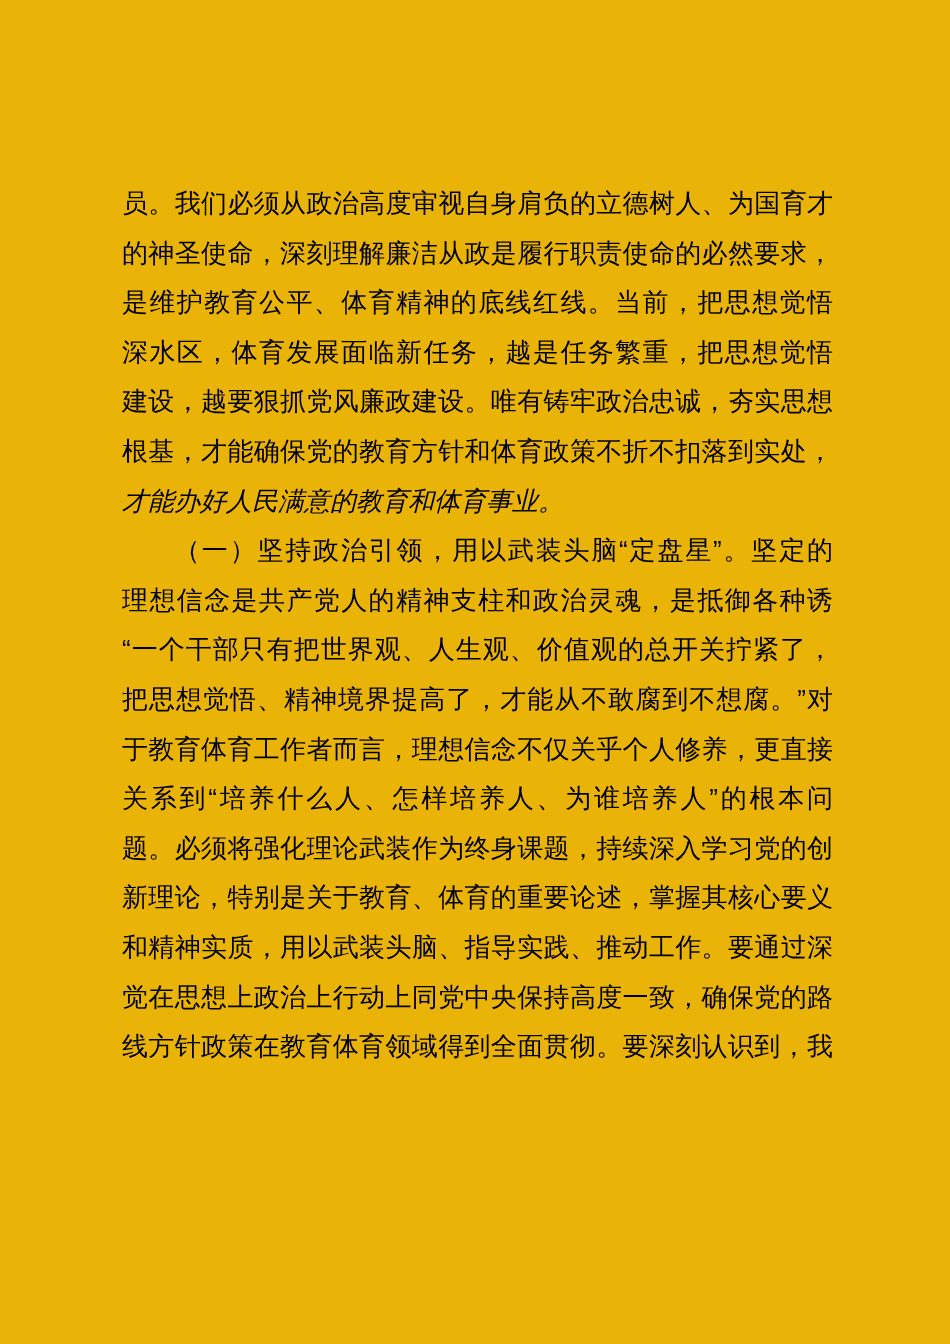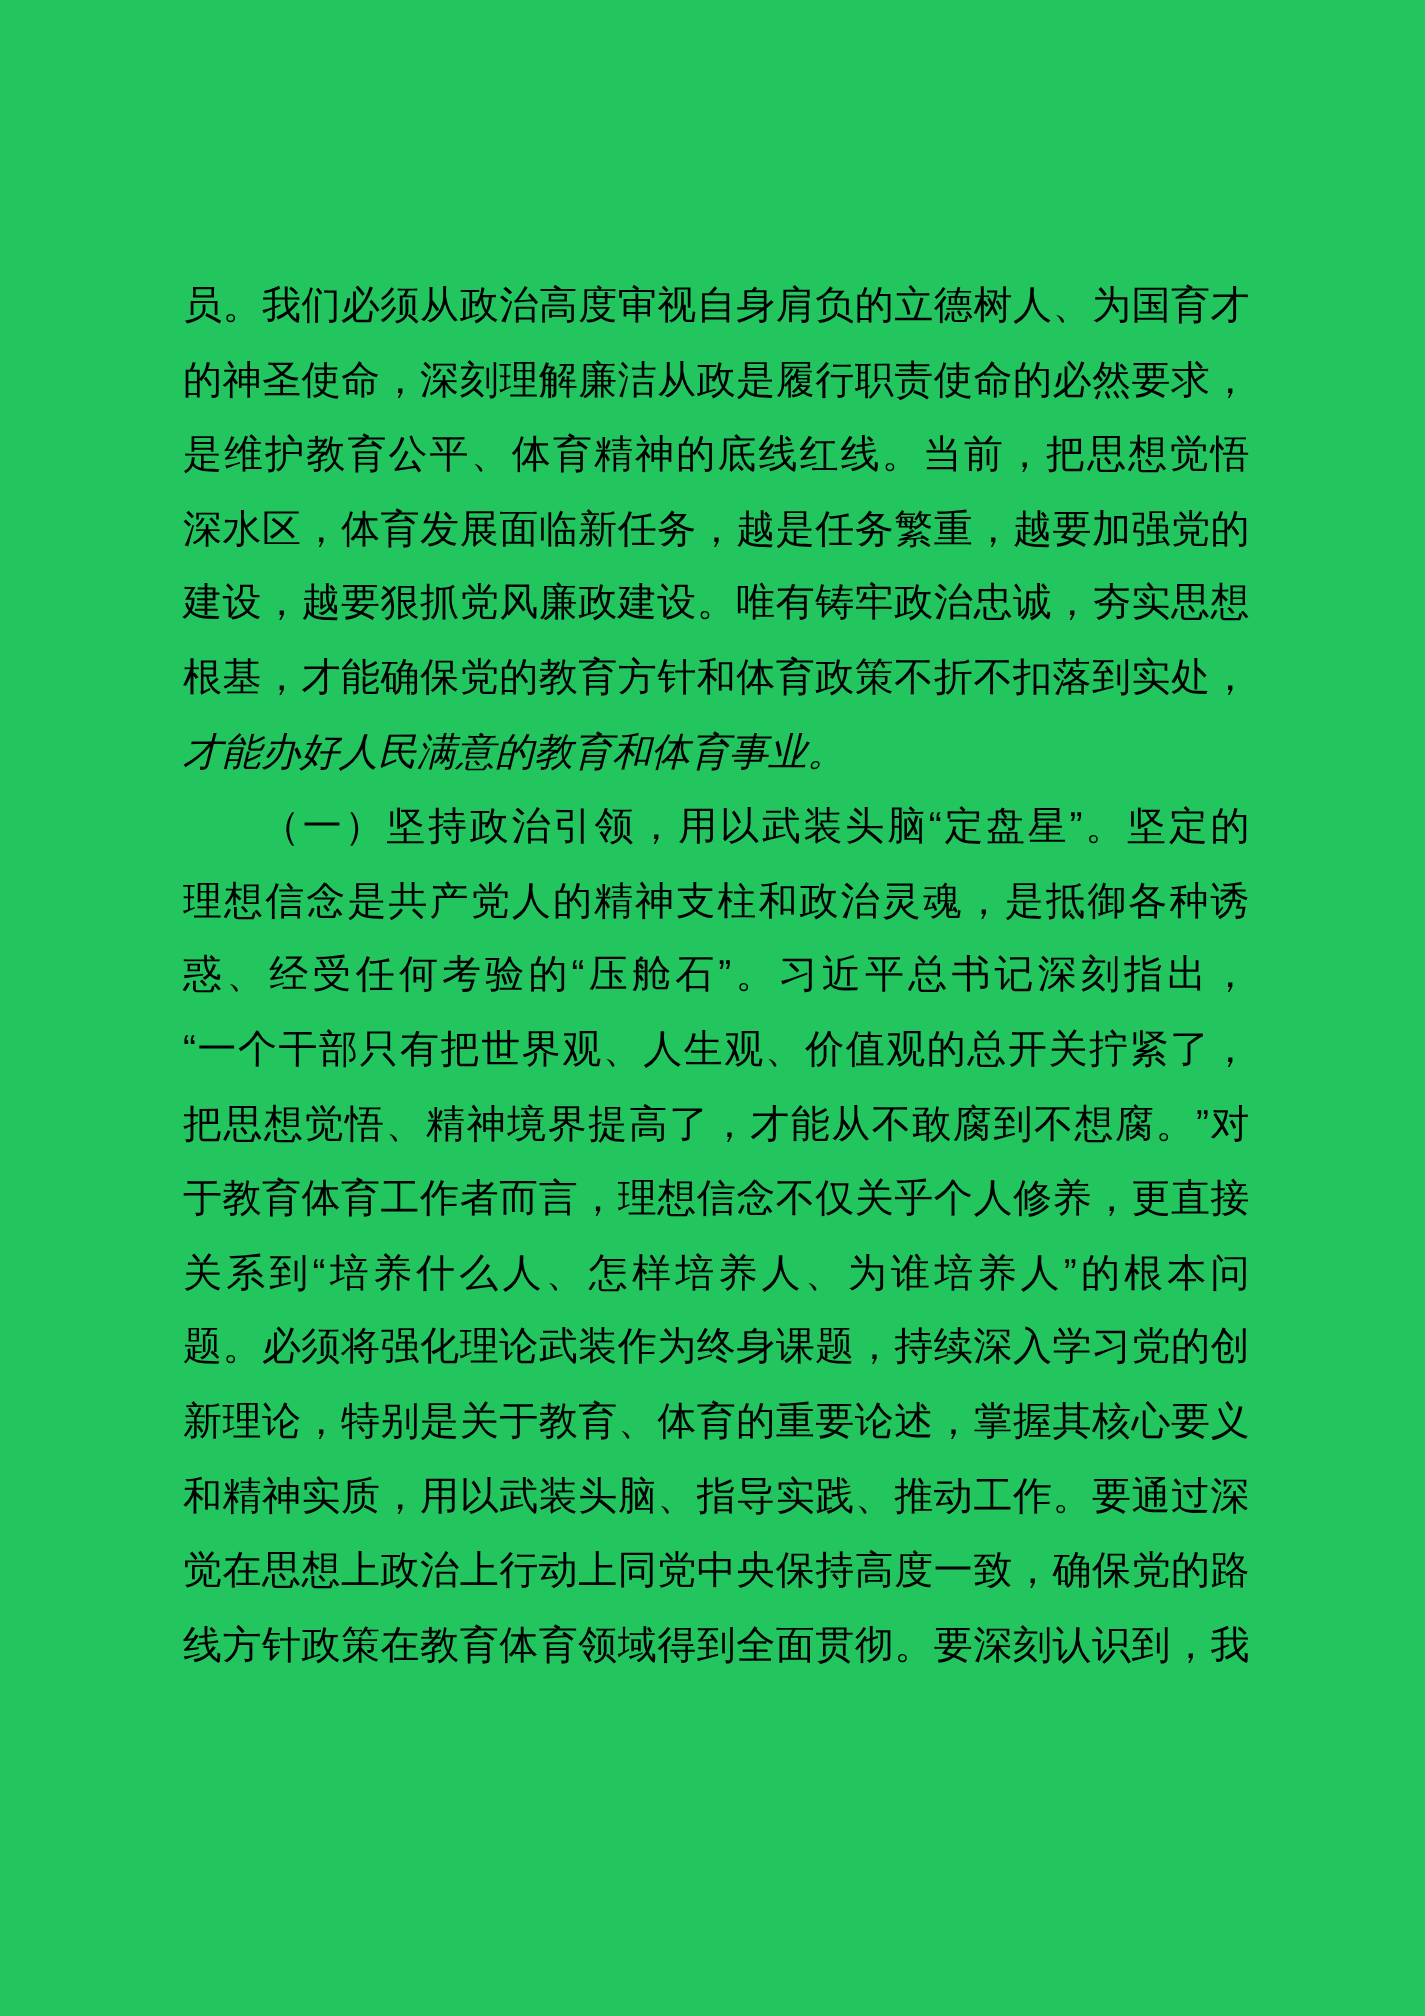--- a/index.html
+++ b/index.html
@@ -13,21 +13,21 @@
     position: relative;
     overflow: hidden;
     font-family: "Liberation Sans", sans-serif;
   }
   .page {
     position: absolute;
     left: 0;
     top: 0;
     width: 950px;
     height: 1344px;
-    background: #22c55e;
+    background: #eab308;
   }
   .text-block {
     position: absolute;
     left: 122px;
     top: 179px;
     width: 711px;
     font-size: 26px;
     line-height: 49.6px;
     color: #000000;
     letter-spacing: 0;
@@ -50,27 +50,26 @@
   }
 </style>
 </head>
 <body>
 
 <div class="page">
   <div class="text-block">
     <div class="line">员。我们必须从政治高度审视自身肩负的立德树人、为国育才</div>
     <div class="line">的神圣使命，深刻理解廉洁从政是履行职责使命的必然要求，</div>
     <div class="line">是维护教育公平、体育精神的底线红线。当前，把思想觉悟</div>
-    <div class="line">深水区，体育发展面临新任务，越是任务繁重，越要加强党的</div>
+    <div class="line">深水区，体育发展面临新任务，越是任务繁重，把思想觉悟</div>
     <div class="line">建设，越要狠抓党风廉政建设。唯有铸牢政治忠诚，夯实思想</div>
     <div class="line">根基，才能确保党的教育方针和体育政策不折不扣落到实处，</div>
     <div class="line para-end">才能办好人民满意的教育和体育事业。</div>
     <div class="line para-indent">（一）坚持政治引领，用以武装头脑“定盘星”。坚定的</div>
     <div class="line">理想信念是共产党人的精神支柱和政治灵魂，是抵御各种诱</div>
-    <div class="line">惑、经受任何考验的“压舱石”。习近平总书记深刻指出，</div>
     <div class="line">“一个干部只有把世界观、人生观、价值观的总开关拧紧了，</div>
     <div class="line">把思想觉悟、精神境界提高了，才能从不敢腐到不想腐。”对</div>
     <div class="line">于教育体育工作者而言，理想信念不仅关乎个人修养，更直接</div>
     <div class="line">关系到“培养什么人、怎样培养人、为谁培养人”的根本问</div>
     <div class="line">题。必须将强化理论武装作为终身课题，持续深入学习党的创</div>
     <div class="line">新理论，特别是关于教育、体育的重要论述，掌握其核心要义</div>
     <div class="line">和精神实质，用以武装头脑、指导实践、推动工作。要通过深</div>
     <div class="line">觉在思想上政治上行动上同党中央保持高度一致，确保党的路</div>
     <div class="line">线方针政策在教育体育领域得到全面贯彻。要深刻认识到，我</div>
   </div>

